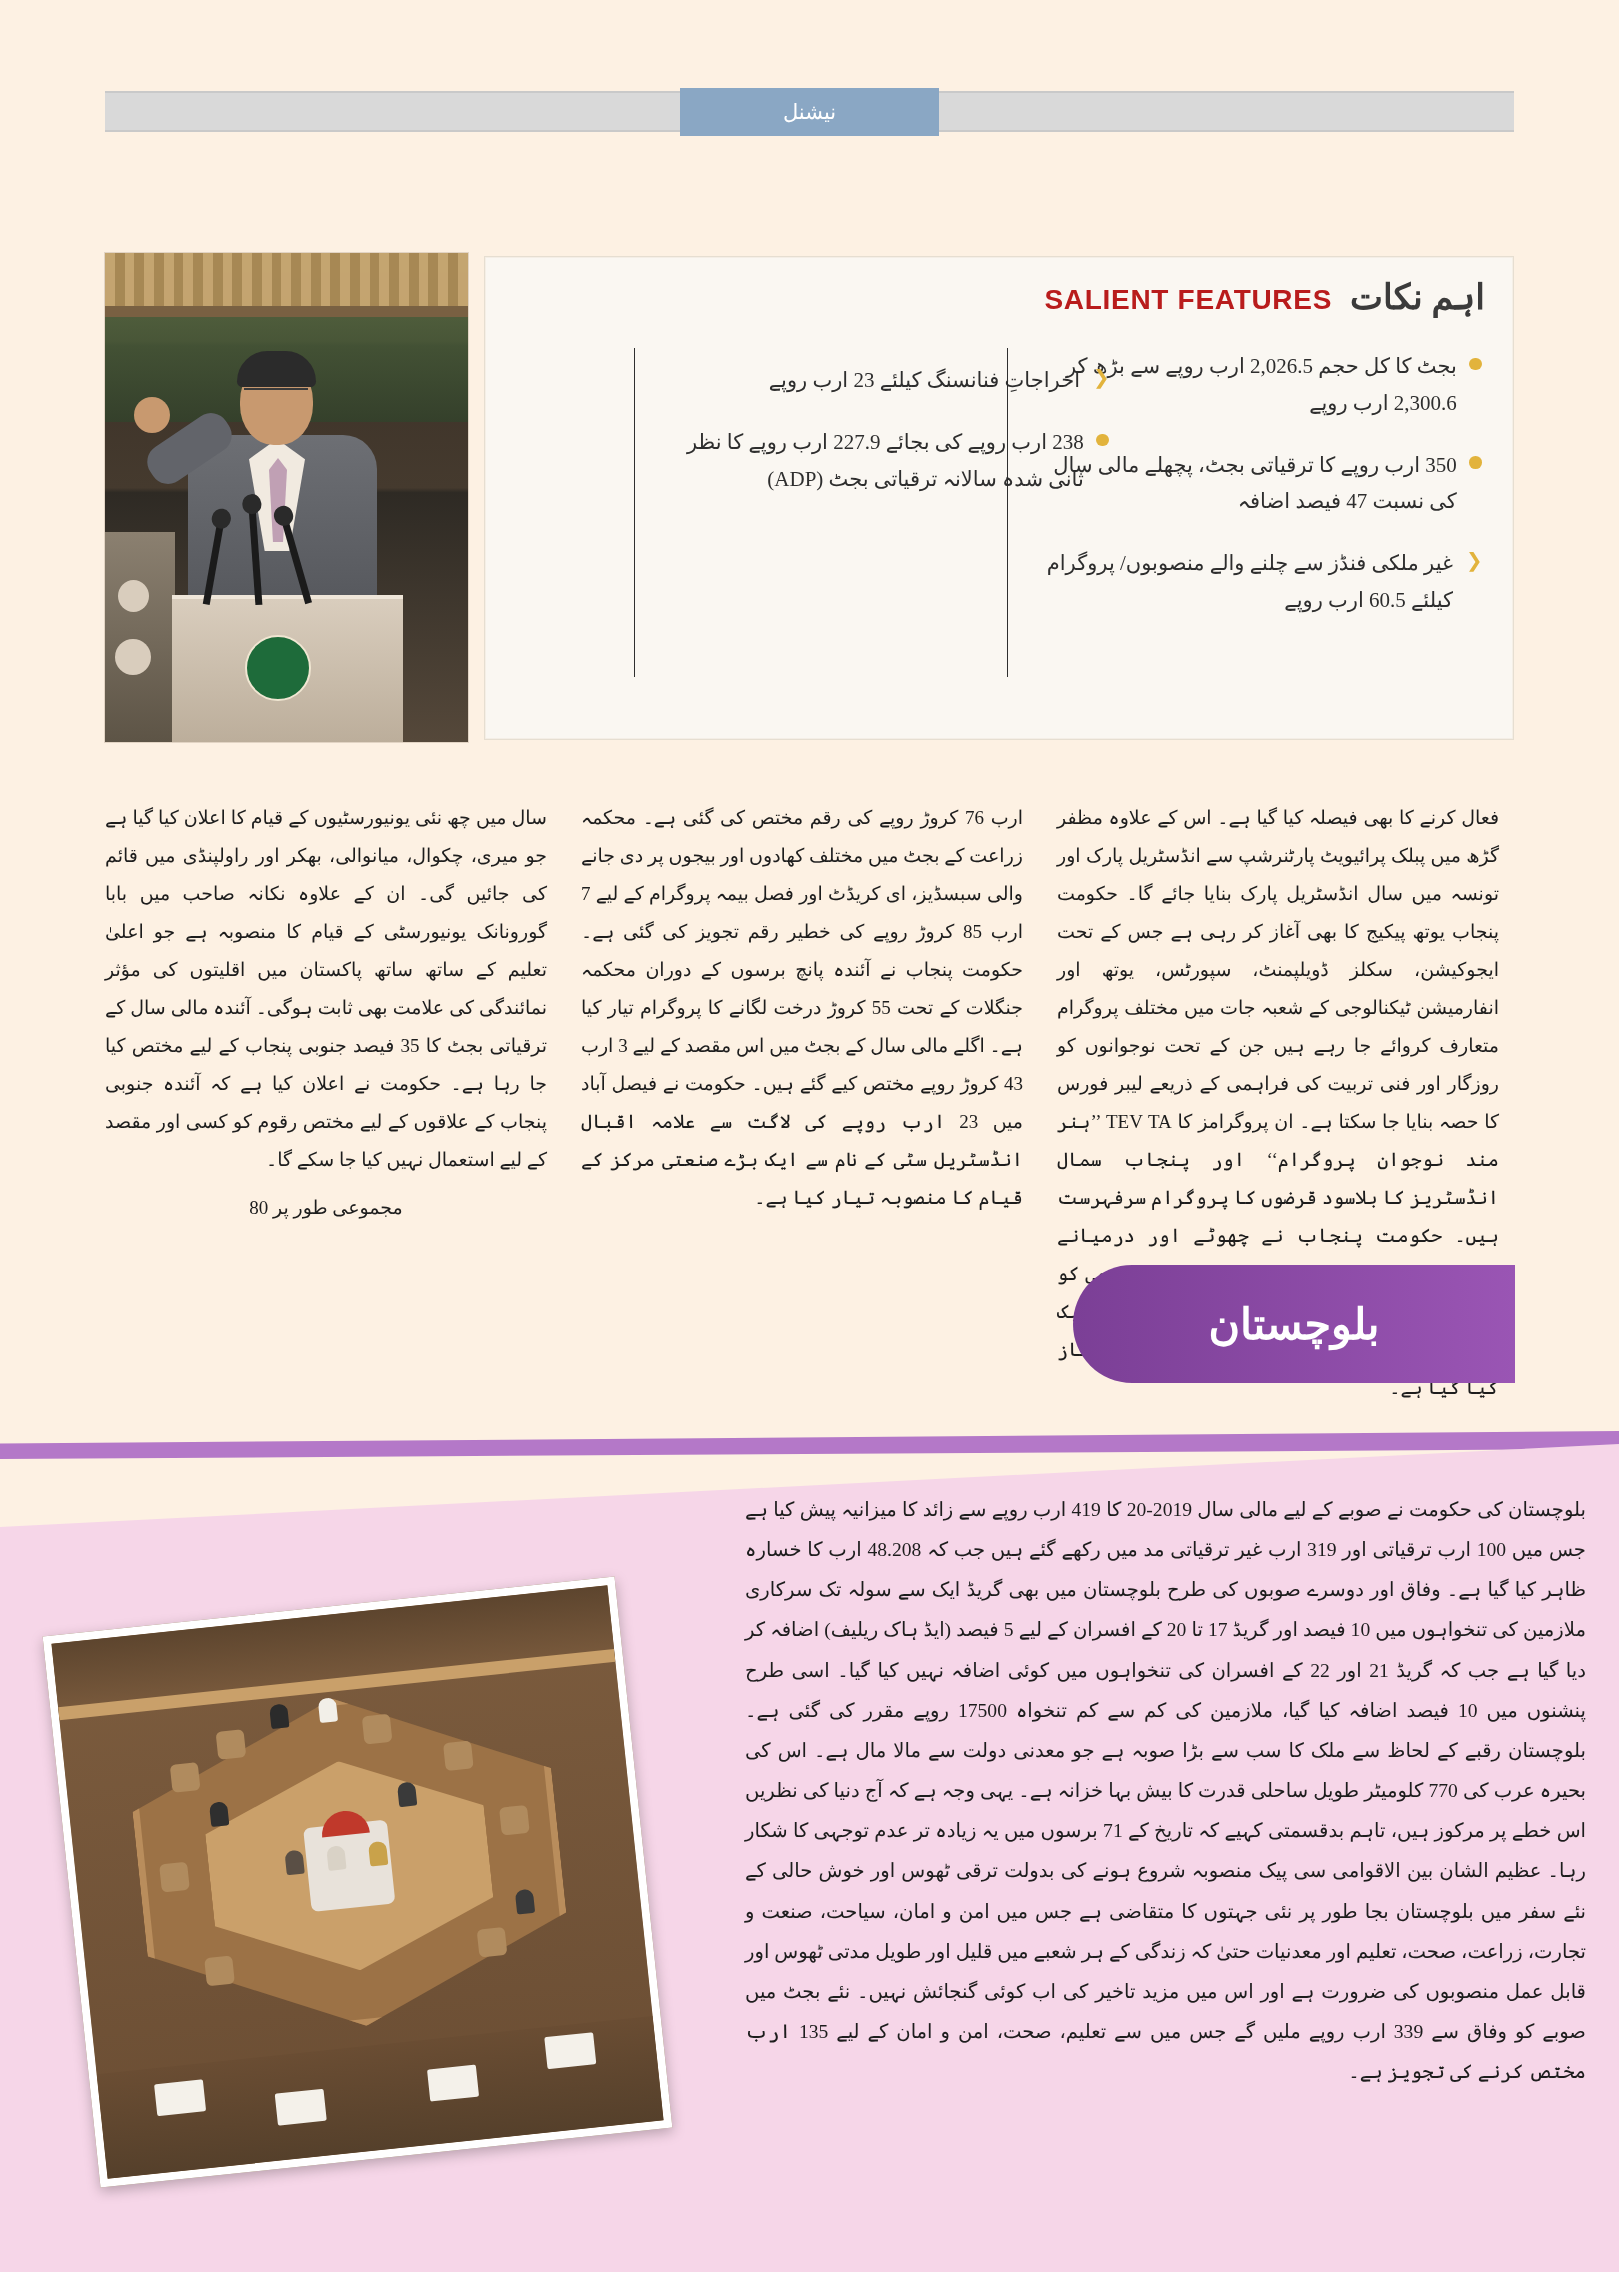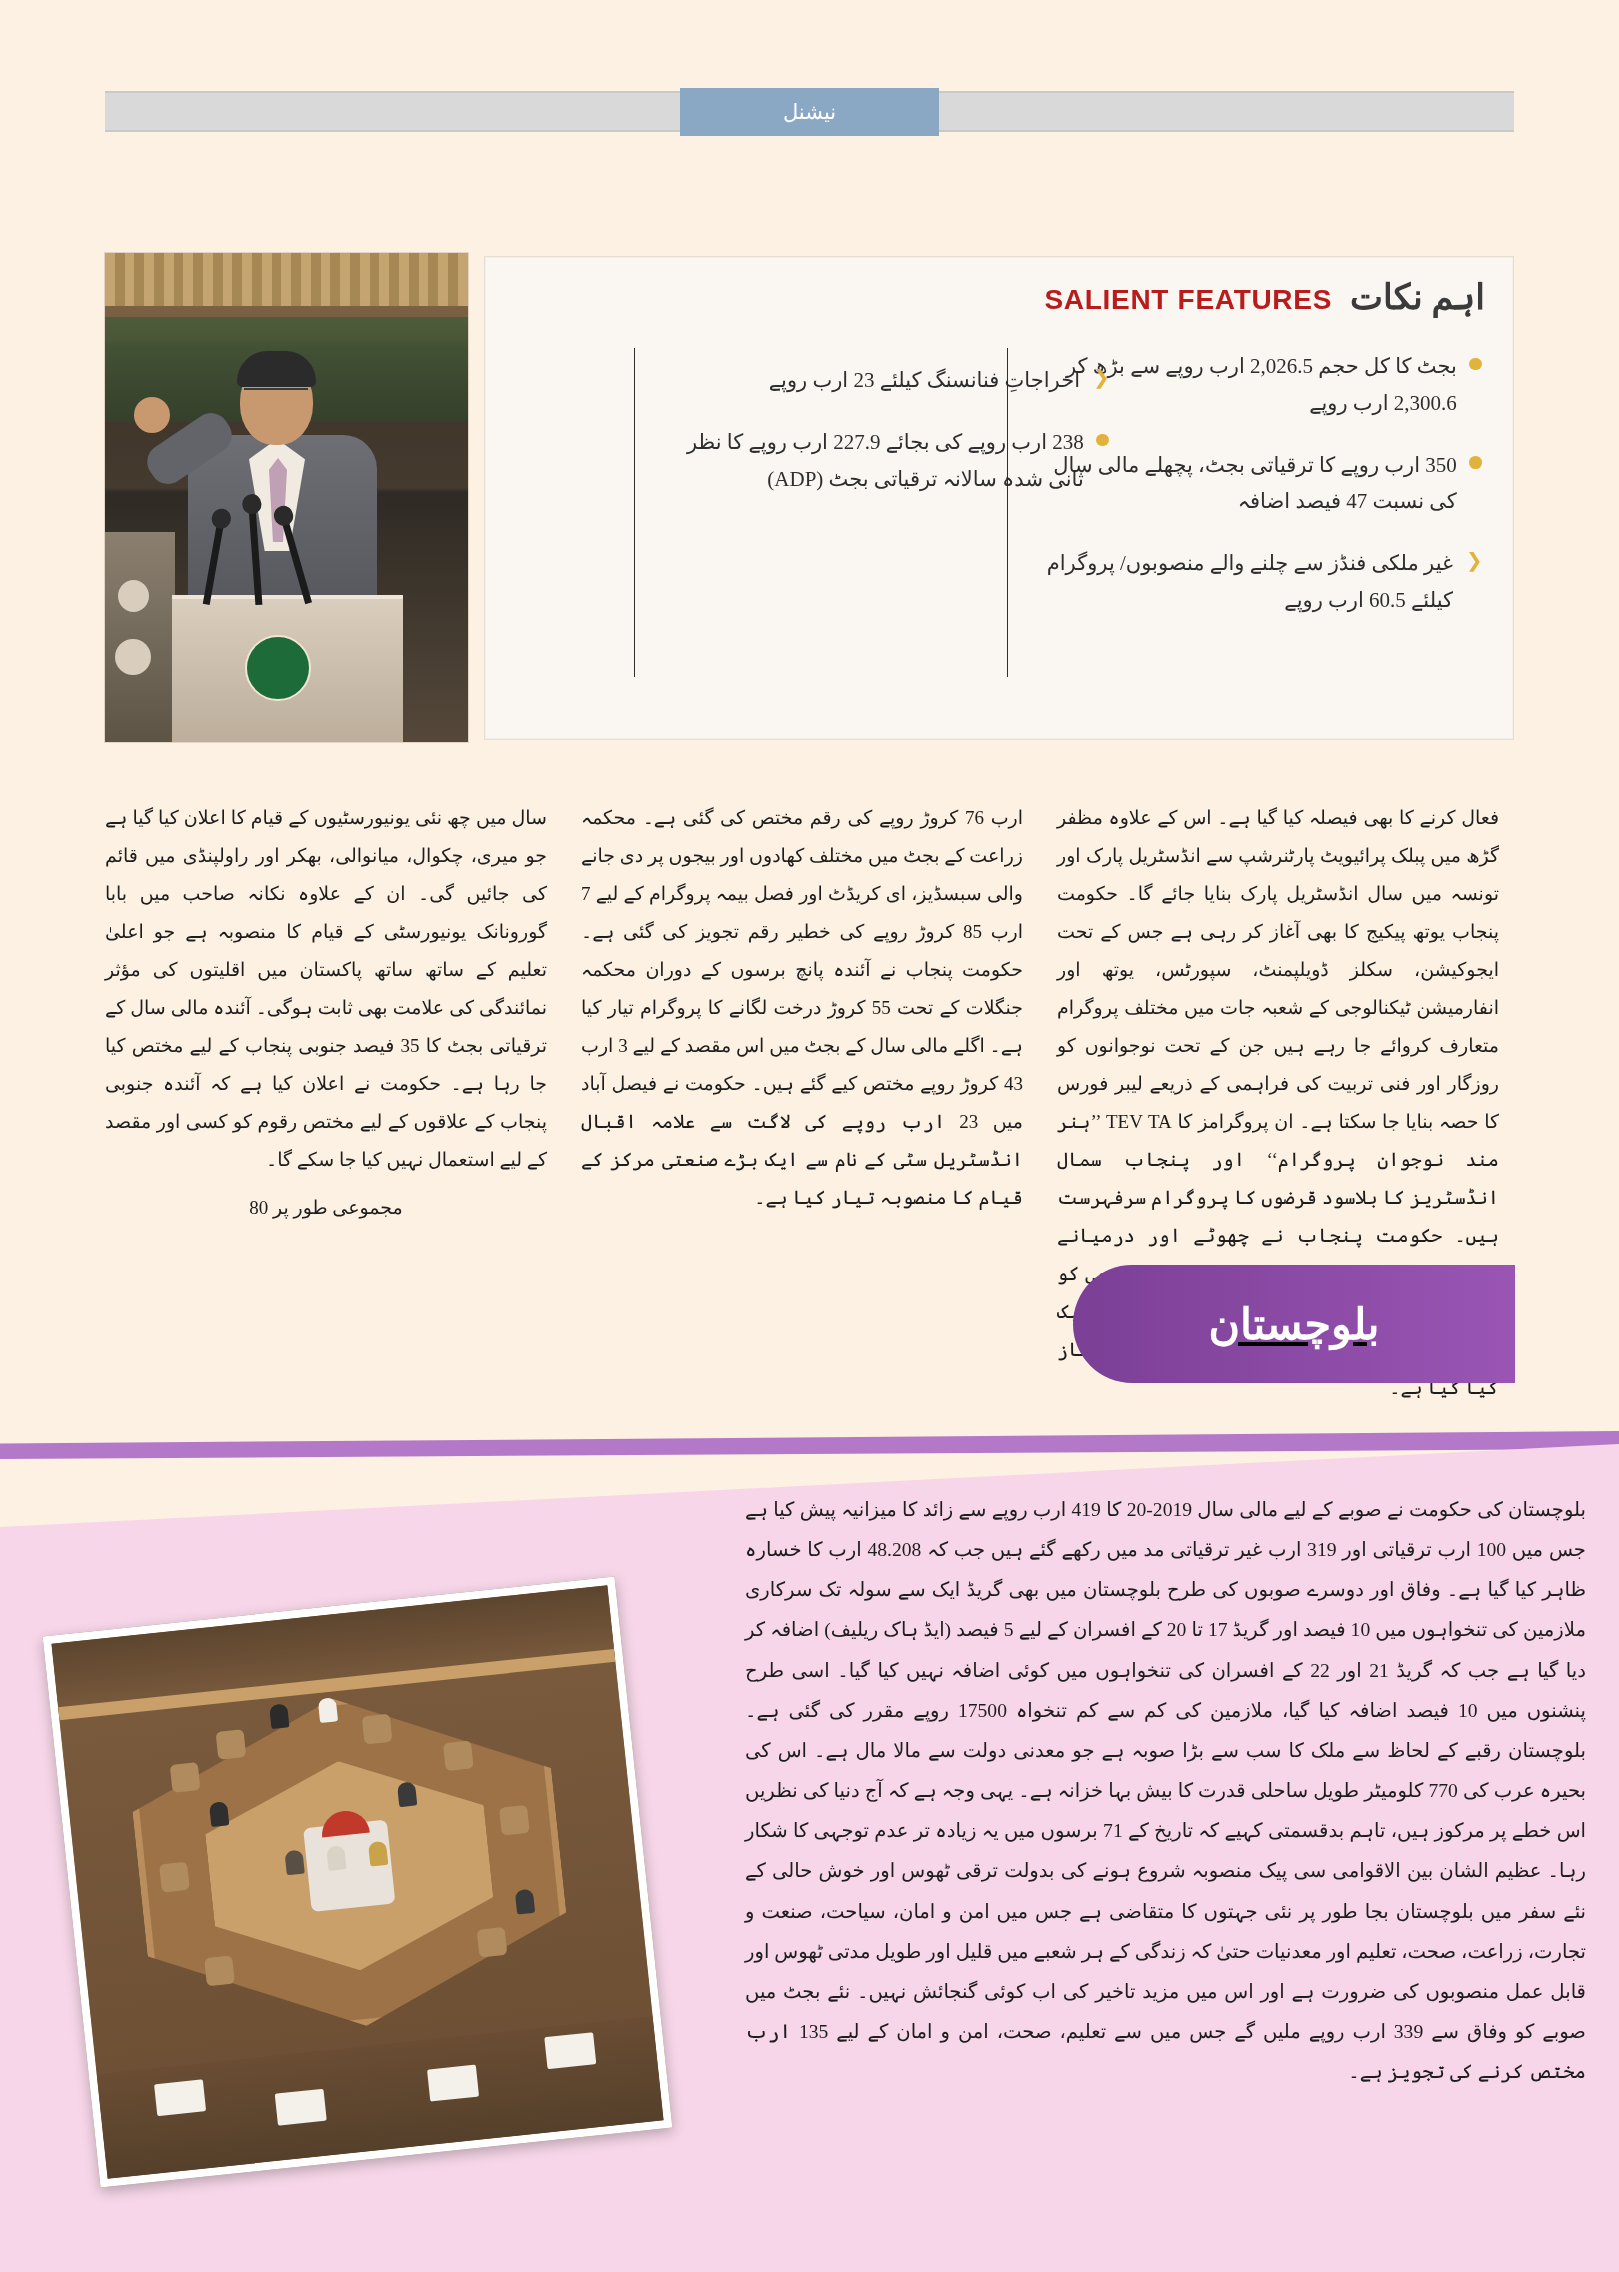--- a/index.html
+++ b/index.html
@@ -210,21 +210,21 @@
   }
   .col p.center { text-align: center; }
 
   
   .baloch-banner {
     position: absolute;
     left: 1073px; top: 1265px;
     width: 442px; height: 118px;
     background: linear-gradient(90deg,#7b3f96,#9a55b4);
     border-radius: 59px 0 0 59px;
-    display: flex; align-items: center; justify-content: center; text-decoration: underline;
+    display: flex; align-items: center; justify-content: center;
   }
   .baloch-banner span {
     color: #ffffff; font-size: 43px; font-weight: bold;
     font-family: "Liberation Serif", serif; direction: rtl;
   }
 
   
   .pink-section {
     position: absolute;
     left: 0; top: 1444px;

